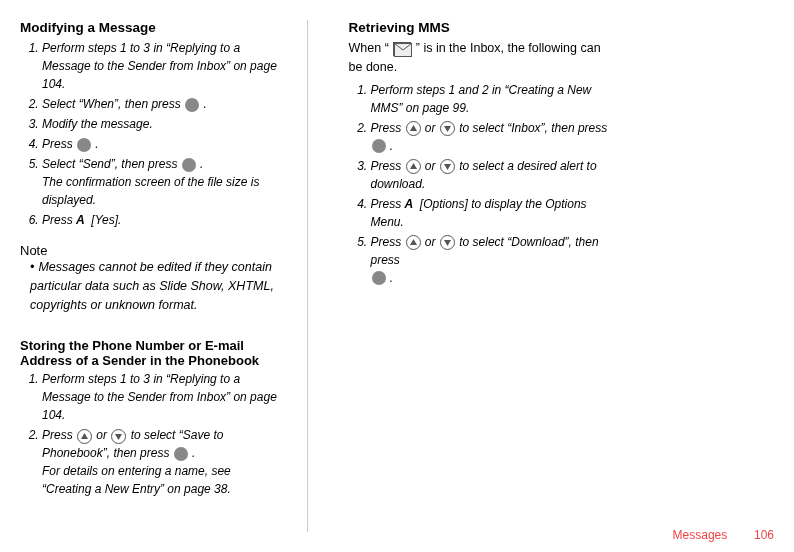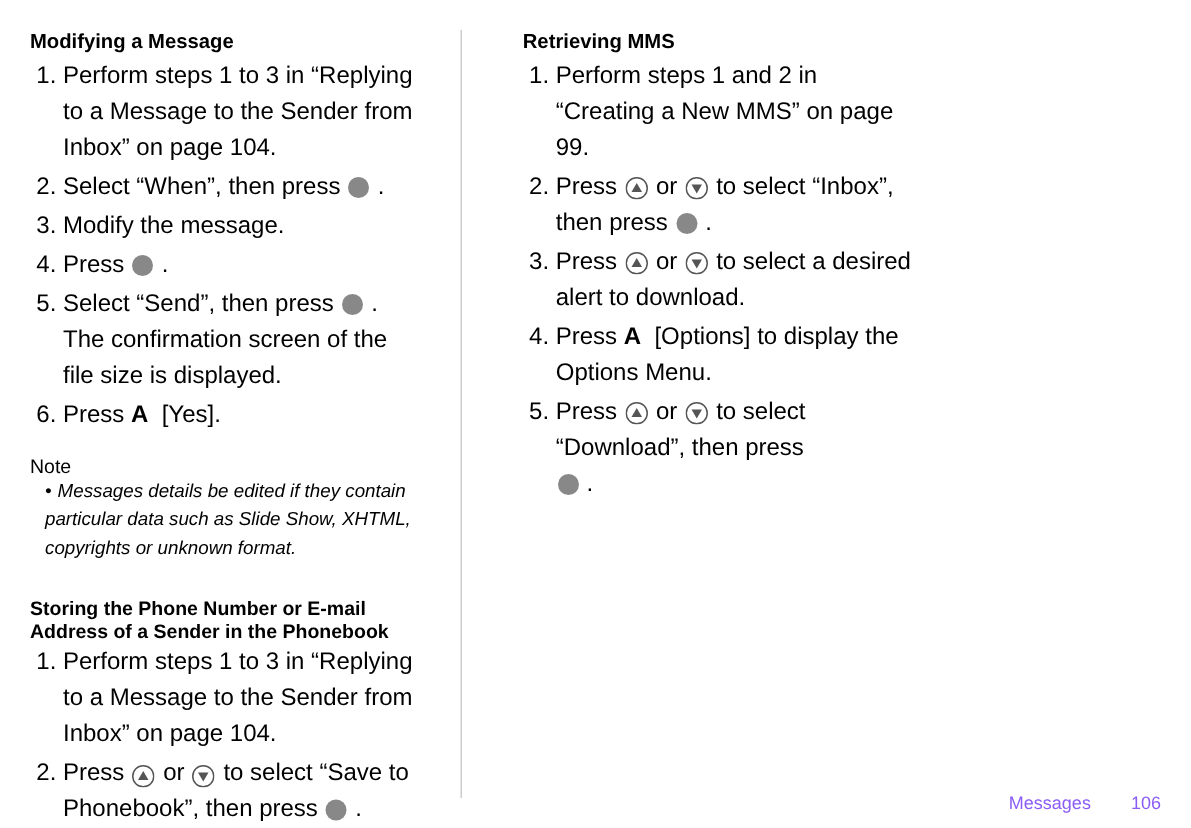--- a/index.html
+++ b/index.html
@@ -54,23 +54,24 @@
       margin-bottom: 2px;
       margin-top: 8px;
     }
 
     ol {
       padding-left: 22px;
       margin: 0;
     }
 
     ol li {
-      font-size: 16px;
+      font-size: 12px;
       line-height: 1.5;
       margin-bottom: 2px;
+      font-style: italic;
     }
 
     .note-section {
       margin-top: 6px;
     }
 
     .note-label {
       font-weight: normal;
       font-size: 13px;
     }
@@ -121,21 +122,21 @@
     }
 
     .footer-bar {
       position: absolute;
       bottom: 0;
       right: 0;
       width: 200px;
       text-align: right;
       padding: 10px 20px;
       font-size: 12px;
-      color: #8b5cf6;
+      color: #ef4444;
     }
 
     .footer-bar span {
       font-weight: normal;
     }
 
     .bold-letter {
       font-weight: bold;
     }
 
@@ -191,21 +192,21 @@
           <span>.<br>The confirmation screen of the file size is displayed.</span>
         </li>
         <li>
           <span>Press <span class="bold-letter">A</span>&nbsp; [Yes].</span>
         </li>
       </ol>
     </div>
 
     <div class="note-section">
       <div class="note-label">Note</div>
-      <div class="note-bullet">Messages details be edited if they contain particular data such as Slide Show, XHTML, copyrights or unknown format.</div>
+      <div class="note-bullet">Messages cannot be edited if they contain particular data such as Slide Show, XHTML, copyrights or unknown format.</div>
     </div>
 
     <div style="margin-top:10px;">
       <div class="subsection-title">
         <span>Storing the Phone Number or E-mail Address of a Sender in the Phonebook</span>
       </div>
       <ol>
         <li>
           <span>Perform steps 1 to 3 in “Replying to a Message to the Sender from Inbox” on page 104.</span>
         </li>
@@ -232,20 +233,31 @@
     </div>
 
   </div>
 
   <div class="divider"></div>
 
   <div class="right-column">
 
     <div>
       <div class="section-title">Retrieving MMS</div>
+      <p style="font-size:12.5px; line-height:1.5; margin-bottom:4px;">
+        <span>When “</span>
+        <span class="mms-icon">
+          <svg width="18" height="14" viewBox="0 0 18 14" xmlns="http://www.w3.org/2000/svg">
+            <rect x="0.5" y="0.5" width="17" height="13" fill="#eee" stroke="#555" stroke-width="1"></rect>
+            <line x1="0.5" y1="0.5" x2="9" y2="7" stroke="#555" stroke-width="1"></line>
+            <line x1="17.5" y1="0.5" x2="9" y2="7" stroke="#555" stroke-width="1"></line>
+          </svg>
+        </span>
+        <span>” is in the Inbox, the following can be done.</span>
+      </p>
       <ol>
         <li>
           <span>Perform steps 1 and 2 in “Creating a New MMS” on page 99.</span>
         </li>
         <li>
           <span>Press </span>
           <span class="nav-icon-up">
             <svg viewBox="0 0 15 15" xmlns="http://www.w3.org/2000/svg">
               <circle cx="7.5" cy="7.5" r="7" fill="none" stroke="#555" stroke-width="1"></circle>
               <polygon points="7.5,4 11,10 4,10" fill="#555"></polygon>

